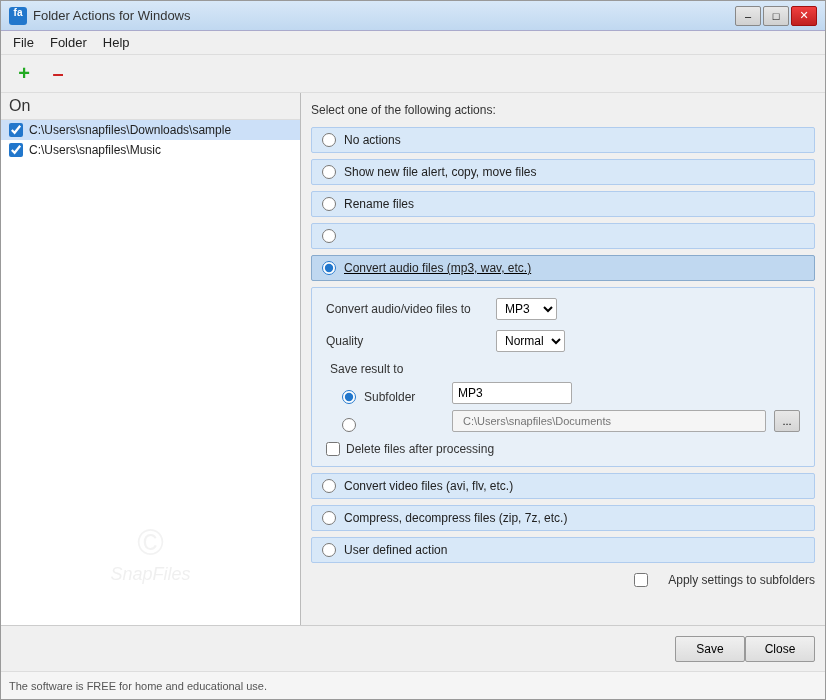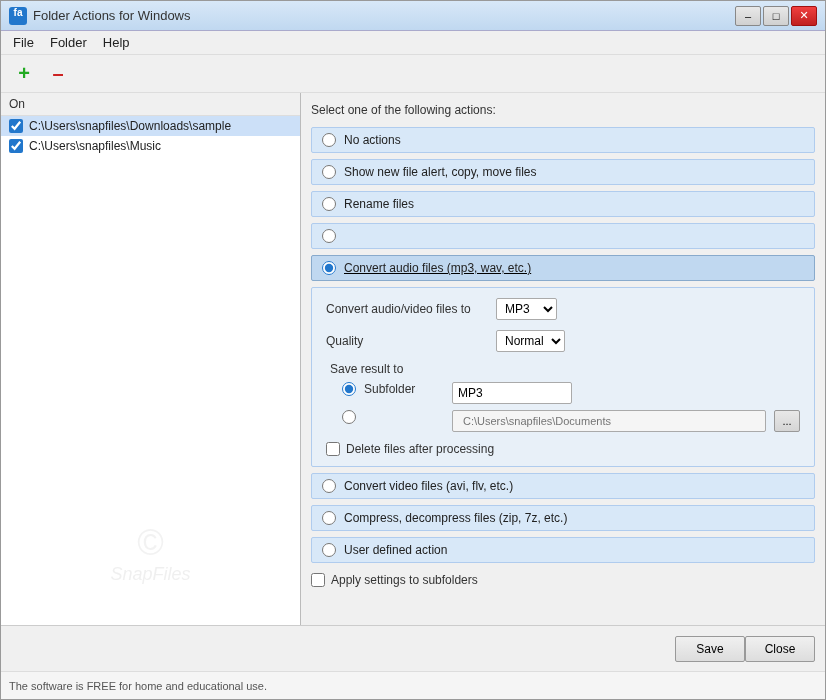--- a/index.html
+++ b/index.html
@@ -120,21 +120,21 @@
       display: flex;
       flex-direction: column;
       overflow: hidden;
       position: relative;
     }
     .panel-header {
       display: flex;
       padding: 4px 8px;
       background: #f0f0f0;
       border-bottom: 1px solid #ddd;
-      font-size: 12px;
+      font-size: 16px;
       color: #333;
     }
     .panel-header-on {
       width: 30px;
       font-weight: normal;
     }
     .panel-header-folders {
       flex: 1;
     }
     .folder-list {
@@ -243,21 +243,21 @@
       flex-direction: column;
       gap: 6px;
       margin-left: 4px;
     }
     .save-result-label {
       font-size: 12px;
       color: #333;
     }
     .save-row {
       display: flex;
-      align-items: flex-start;
+      align-items: flex-end;
       gap: 8px;
     }
     .save-row-label {
       font-size: 12px;
       color: #333;
       width: 80px;
     }
     .text-input {
       border: 1px solid #aaa;
       background: white;
@@ -317,21 +317,22 @@
       border-top: 1px solid #ddd;
       display: flex;
       align-items: center;
       padding: 0 8px;
       font-size: 11px;
       color: #555;
     }
     .apply-row {
       display: flex;
       align-items: center;
-      gap: 6px;
+      gap: 20px;
+      justify-content: flex-end;
     }
   </style>
 </head>
 <body>
 
 <div class="window">
 
   <div class="title-bar">
     <div class="title-bar-left">
       <div class="app-icon">

